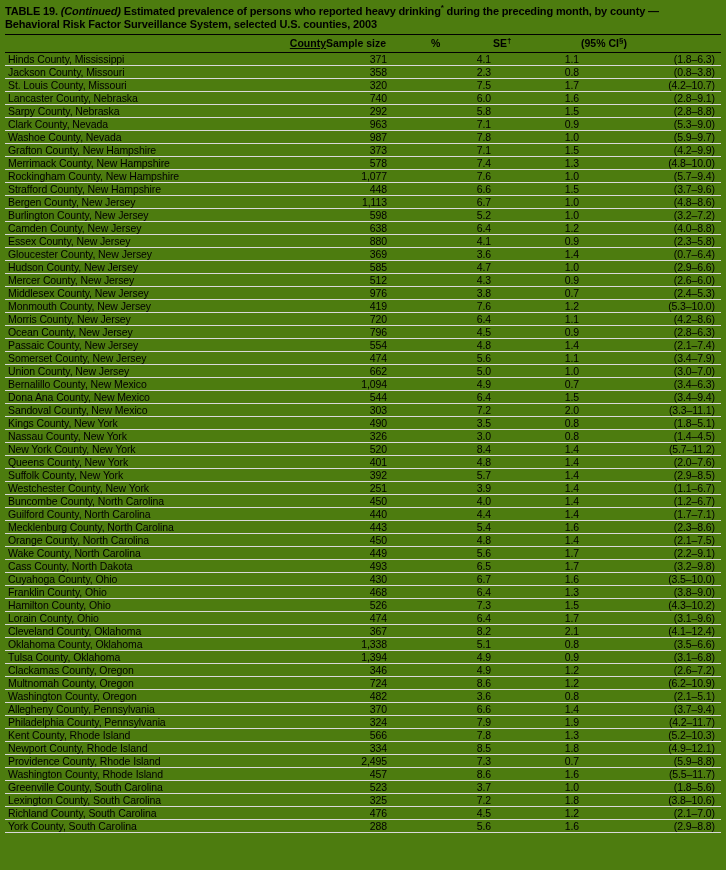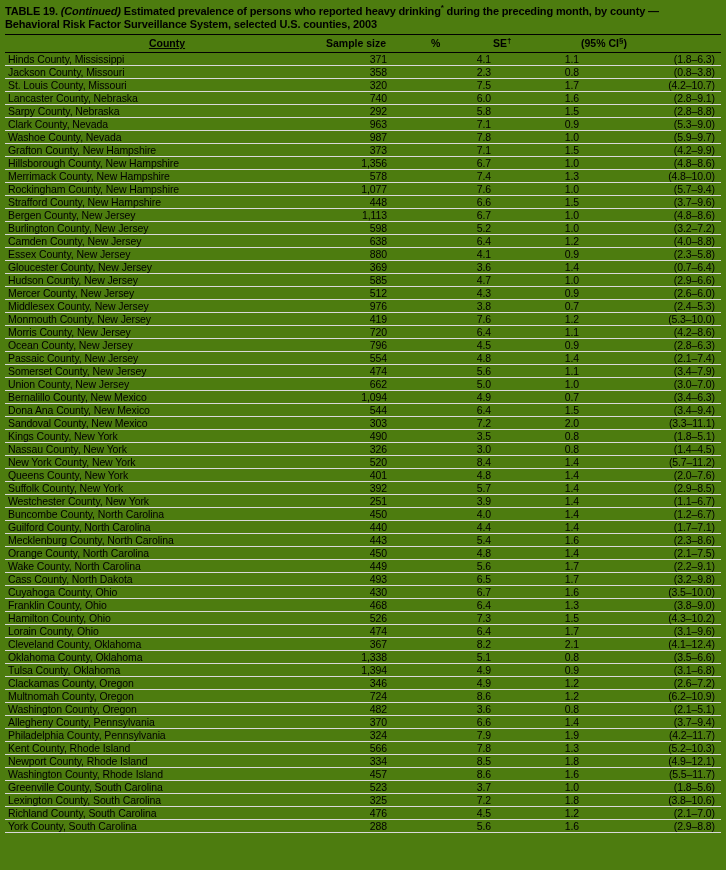--- a/index.html
+++ b/index.html
@@ -42,21 +42,21 @@
     border-top: 1px solid #000;
     border-bottom: 1px solid #000;
     font-size: 10.5px;
     line-height: 12px;
     font-weight: bold;
     padding: 2px 0 3px 0;
     text-align: left;
     white-space: nowrap;
   }
   thead th sup { font-size: 8px; line-height: 0; }
-  thead th.col0 { text-align: center; padding-left: 3px; text-decoration: underline; }
+  thead th.col0 { text-align: right; padding-left: 3px; text-decoration: underline; }
   thead th.col3 { padding-right: 2px; }
   thead th.col4 { padding-right: 6px; }
   tbody td {
     font-size: 10.5px;
     line-height: 11px;
     padding: 0.5px 0;
     border-bottom: 1px solid #d9d9d9;
     text-align: right;
     white-space: nowrap;
     letter-spacing: -0.1px;
@@ -145,27 +145,20 @@
           <td class="col4">(5.9–9.7)</td>
         </tr>
         <tr>
           <td class="col0">Grafton County, New Hampshire</td>
           <td class="col1">373</td>
           <td class="col2">7.1</td>
           <td class="col3">1.5</td>
           <td class="col4">(4.2–9.9)</td>
         </tr>
         <tr>
-          <td class="col0">Hillsborough County, New Hampshire</td>
-          <td class="col1">1,356</td>
-          <td class="col2">6.7</td>
-          <td class="col3">1.0</td>
-          <td class="col4">(4.8–8.6)</td>
-        </tr>
-        <tr>
           <td class="col0">Merrimack County, New Hampshire</td>
           <td class="col1">578</td>
           <td class="col2">7.4</td>
           <td class="col3">1.3</td>
           <td class="col4">(4.8–10.0)</td>
         </tr>
         <tr>
           <td class="col0">Rockingham County, New Hampshire</td>
           <td class="col1">1,077</td>
           <td class="col2">7.6</td>
@@ -474,20 +467,27 @@
           <td class="col4">(5.2–10.3)</td>
         </tr>
         <tr>
           <td class="col0">Newport County, Rhode Island</td>
           <td class="col1">334</td>
           <td class="col2">8.5</td>
           <td class="col3">1.8</td>
           <td class="col4">(4.9–12.1)</td>
         </tr>
         <tr>
+          <td class="col0">Providence County, Rhode Island</td>
+          <td class="col1">2,495</td>
+          <td class="col2">7.3</td>
+          <td class="col3">0.7</td>
+          <td class="col4">(5.9–8.8)</td>
+        </tr>
+        <tr>
           <td class="col0">Washington County, Rhode Island</td>
           <td class="col1">457</td>
           <td class="col2">8.6</td>
           <td class="col3">1.6</td>
           <td class="col4">(5.5–11.7)</td>
         </tr>
         <tr>
           <td class="col0">Greenville County, South Carolina</td>
           <td class="col1">523</td>
           <td class="col2">3.7</td>

